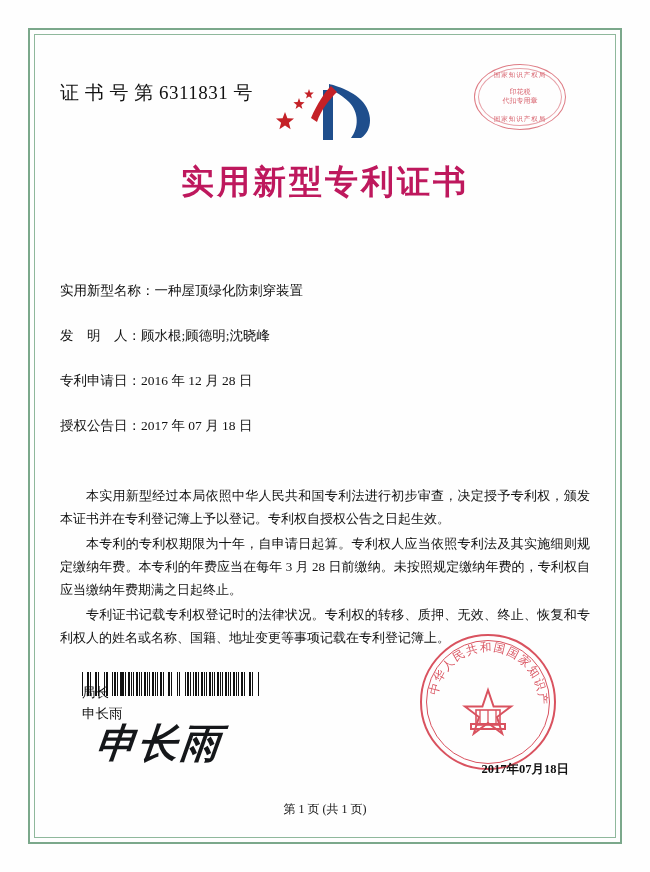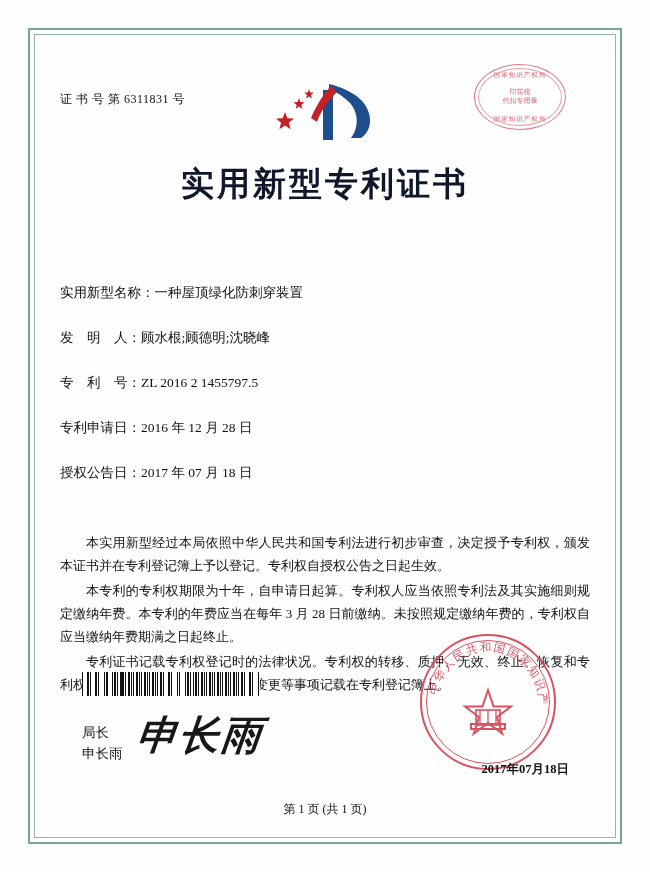--- a/index.html
+++ b/index.html
@@ -30,24 +30,24 @@
     left: 34px; top: 34px; right: 34px; bottom: 34px;
     border: 1px solid #8fb89c;
   }
   .content {
     position: absolute;
     left: 60px; top: 56px; right: 60px; bottom: 50px;
   }
 
   
   .cert-no {
-    font-size: 12px;
+    font-size: 19px;
     letter-spacing: 0.5px;
     color: #111;
-    margin-top: 35px;
+    margin-top: 24px;
   }
 
   
   .logo {
     position: absolute;
     left: 50%;
     transform: translateX(-50%);
     top: 22px;
     width: 120px;
     height: 68px;
@@ -97,21 +97,21 @@
   .oval-seal .arc-top { top: 7px; }
   .oval-seal .arc-bottom { bottom: 6px; }
 
   
   .main-title {
     text-align: center;
     font-size: 33px;
     font-weight: bold;
     letter-spacing: 3px;
     margin-top: 54px;
-    color: #0f172a;
+    color: #be185d;
     font-family: Liberation Serif, serif;
   }
 
   
   .fields {
     margin-top: 76px;
   }
   .field-row {
     font-size: 13.5px;
     line-height: 20px;
@@ -153,20 +153,21 @@
         #111 5.4px, #111 7.1px, #fff 7.1px, #fff 8.1px);
   }
 
   
   .sig-block {
     position: absolute;
     left: 22px;
     bottom: 58px;
     display: flex;
     align-items: flex-start;
+    flex-direction: column;
   }
   .sig-labels {
     font-size: 13.5px;
     line-height: 21px;
     color: #111;
     padding-top: 6px;
   }
   .sig-script {
     margin-left: 14px;
     font-size: 40px;
@@ -255,23 +256,20 @@
     <div class="cert-no">证 书 号 第 6311831 号</div>
 
     <div class="main-title">实用新型专利证书</div>
 
     <div class="fields">
       <div class="field-row">
         <span class="field-label">实用新型名称：</span><span class="field-value">一种屋顶绿化防刺穿装置</span>
       </div>
       <div class="field-row">
         <span class="field-label">发　明　人：</span><span class="field-value">顾水根;顾德明;沈晓峰</span>
-      </div>
-      <div class="field-row">
-        <span class="field-label">专　利　号：</span><span class="field-value">ZL 2016 2 1455797.5</span>
       </div>
       <div class="field-row">
         <span class="field-label">专利申请日：</span><span class="field-value">2016 年 12 月 28 日</span>
       </div>
       <div class="field-row">
         <span class="field-label">授权公告日：</span><span class="field-value">2017 年 07 月 18 日</span>
       </div>
     </div>
 
     <div class="paras">

